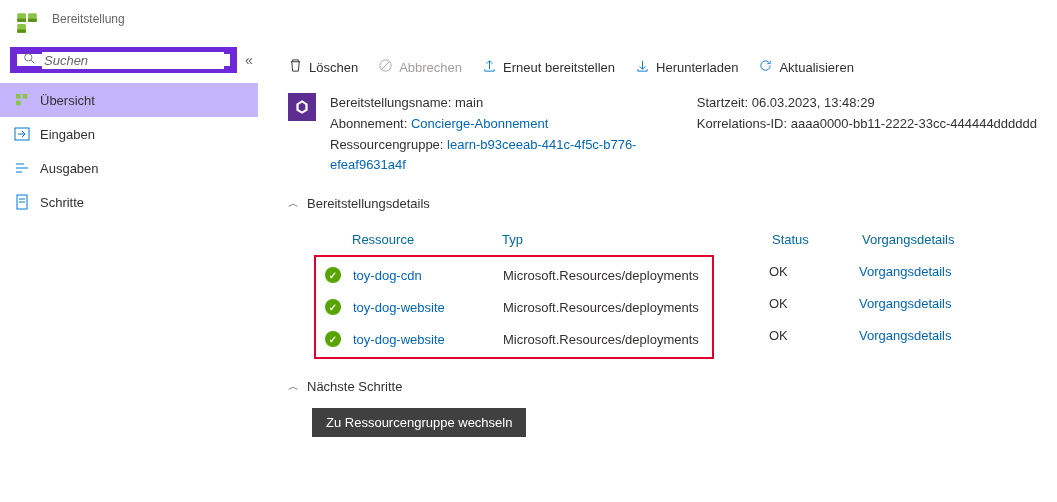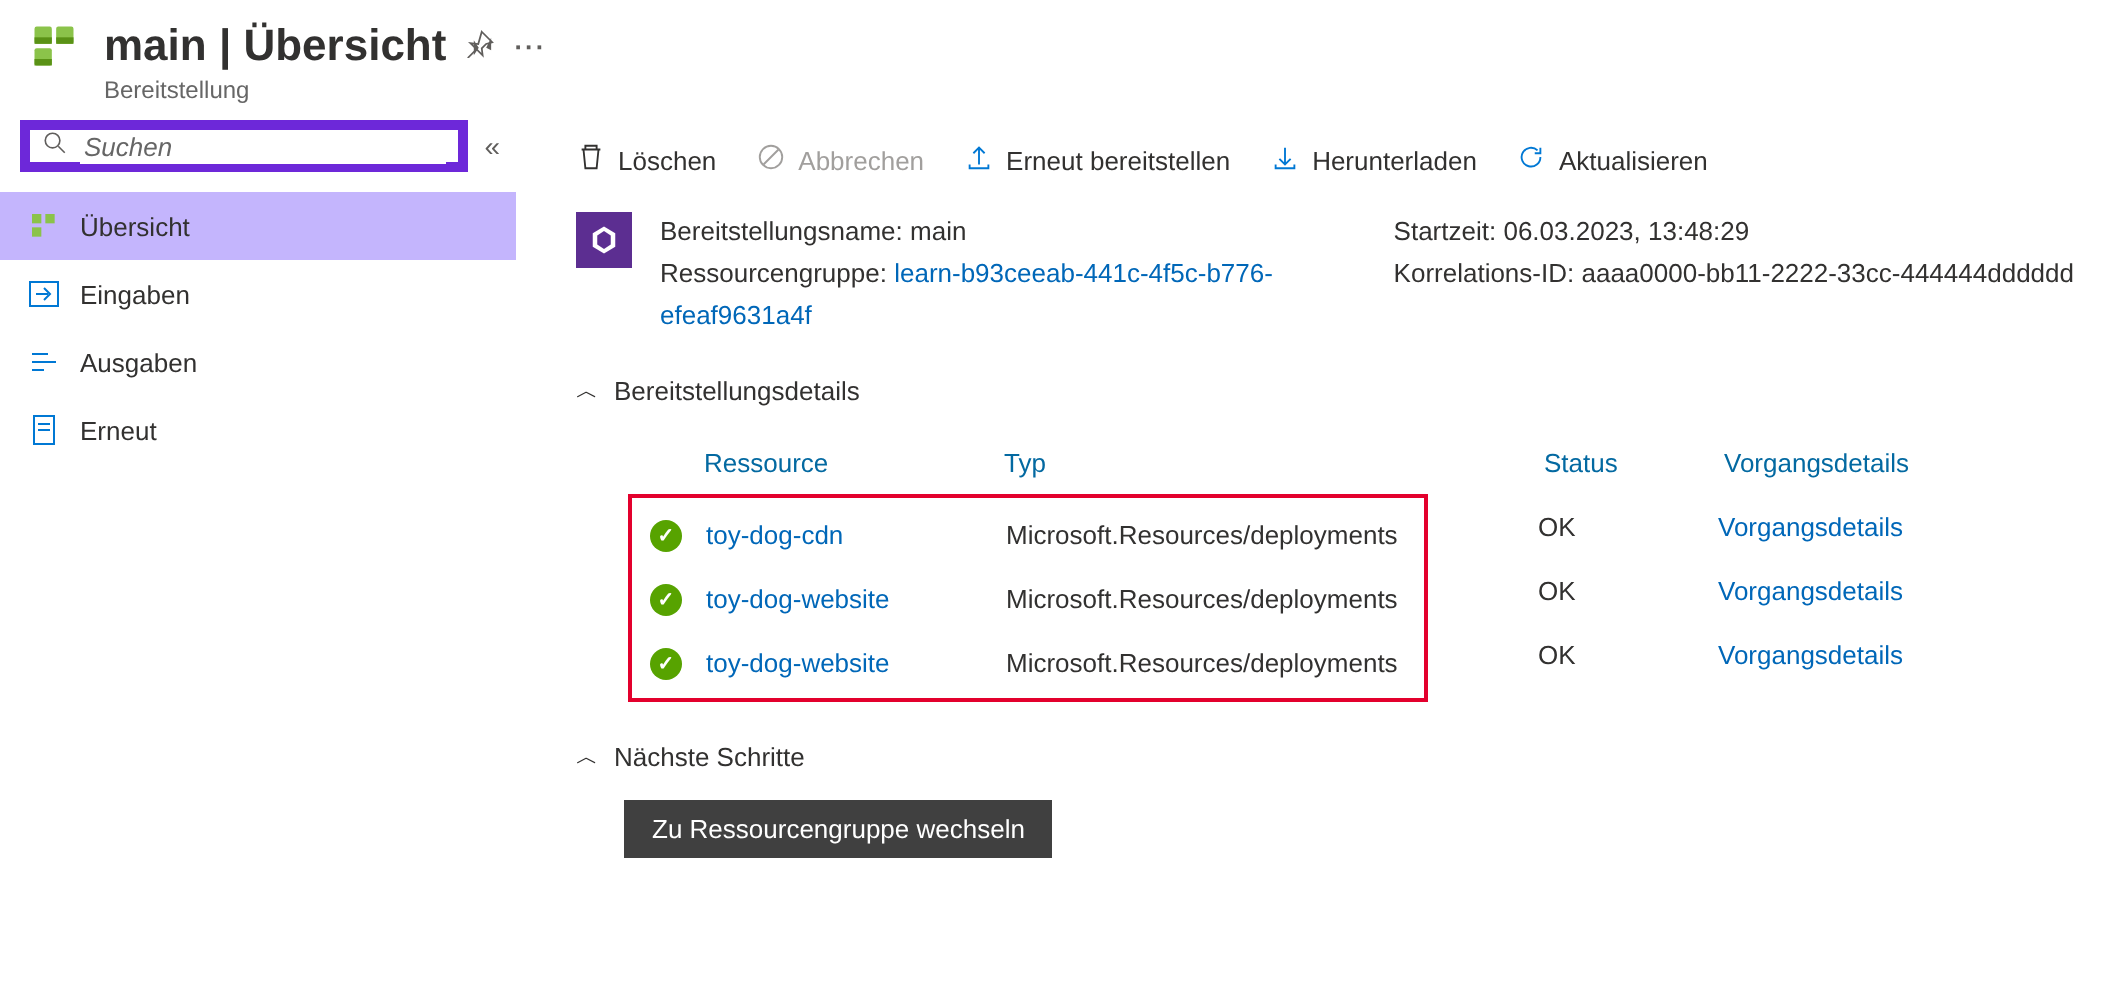--- a/index.html
+++ b/index.html
@@ -23,21 +23,21 @@
   .header-sub { font-size: 12px; color: #666; margin-top: 2px; }
   .pin-icon, .more-icon { color: #605e5c; cursor: pointer; }
   .body { display: flex; }
   .sidebar { width: 258px; border-right: none; }
   .search-row {
     display: flex; align-items: center; gap: 8px;
     padding: 4px 8px 4px 10px;
   }
   .search-box {
     display: flex; align-items: center;
-    border: 5px solid #6d28d9;
+    border: 7px solid #6d28d9;
     height: 26px; flex: 1;
     padding: 0 6px;
     gap: 6px;
   }
   .search-box input {
     border: none; outline: none; flex: 1;
     font-size: 13px; color: #323130;
     font-style: italic;
   }
   .search-box input::placeholder { color: #666; font-style: italic; }
@@ -139,30 +139,20 @@
           <rect x="3" y="13" width="8" height="8" rx="1"></rect>
         </g>
         <g fill="#5a9216">
           <rect x="3" y="8" width="8" height="3"></rect>
           <rect x="13" y="8" width="8" height="3"></rect>
           <rect x="3" y="18" width="8" height="3"></rect>
         </g>
       </svg>
   </div>
   <div>
-    <div class="header-title-row">
-      <div class="header-title">main | Übersicht</div>
-      <span class="pin-icon">
-        <svg width="14" height="14" viewBox="0 0 16 16">
-            <path fill="currentColor" d="M10 1l5 5-3 1-3 3 1 5-3-3-5 5 5-5-3-3 5 1 3-3z" transform="rotate(45 8 8)"></path>
-            <path fill="none" stroke="currentColor" stroke-width="1" d="M9 1l6 6-3.5 1L9 10.5l.5 4L6 11 1 16l5-5L2.5 7.5 7 8 9 1z"></path>
-          </svg>
-      </span>
-      <span class="more-icon" style="font-weight:bold;letter-spacing:1px;">···</span>
-    </div>
     <div class="header-sub">Bereitstellung</div>
   </div>
 </div>
 
 <div class="body">
   <div class="sidebar">
     <div class="search-row">
       <div class="search-box">
         <span>
           <svg width="13" height="13" viewBox="0 0 16 16">
@@ -207,21 +197,21 @@
         <span>Ausgaben</span>
       </div>
       <div class="nav-item">
         <span class="nav-icon">
             <svg width="16" height="16" viewBox="0 0 16 16">
               <rect x="3" y="1" width="10" height="14" fill="none" stroke="#0078d4"></rect>
               <line x1="5" y1="5" x2="11" y2="5" stroke="#0078d4"></line>
               <line x1="5" y1="8" x2="11" y2="8" stroke="#0078d4"></line>
             </svg>
           </span>
-        <span>Erneut</span>
+        <span>Schritte</span>
       </div>
     </div>
   </div>
 
   <div class="main">
     <div class="toolbar">
       <div class="toolbar-btn">
         <span><svg width="15" height="15" viewBox="0 0 16 16">
               <path fill="none" stroke="#323130" d="M3 4h10M5 4V2h6v2M4 4l1 10h6l1-10"></path>
             </svg></span>
@@ -257,20 +247,21 @@
 
     <div class="info-row">
       <div class="deploy-icon">
         <svg width="18" height="18" viewBox="0 0 16 16">
             <path fill="#fff" d="M8 2l5 3v6l-5 3-5-3V5z"></path>
             <path fill="#5c2e91" d="M8 4l3 2v4l-3 2-3-2V6z"></path>
           </svg>
       </div>
       <div class="info-left">
         <div><span>Bereitstellungsname:</span> <span>main</span></div>
+        <div><span>Abonnement:</span> <span class="link">Concierge-Abonnement</span></div>
         <div><span>Ressourcengruppe:</span> <span class="link">learn-b93ceeab-441c-4f5c-b776-efeaf9631a4f</span></div>
       </div>
       <div class="info-right">
         <div><span>Startzeit:</span> <span>06.03.2023, 13:48:29</span></div>
         <div><span>Korrelations-ID:</span> <span>aaaa0000-bb11-2222-33cc-444444dddddd</span></div>
       </div>
     </div>
 
     <div class="section">
       <span class="chev">︿</span>

